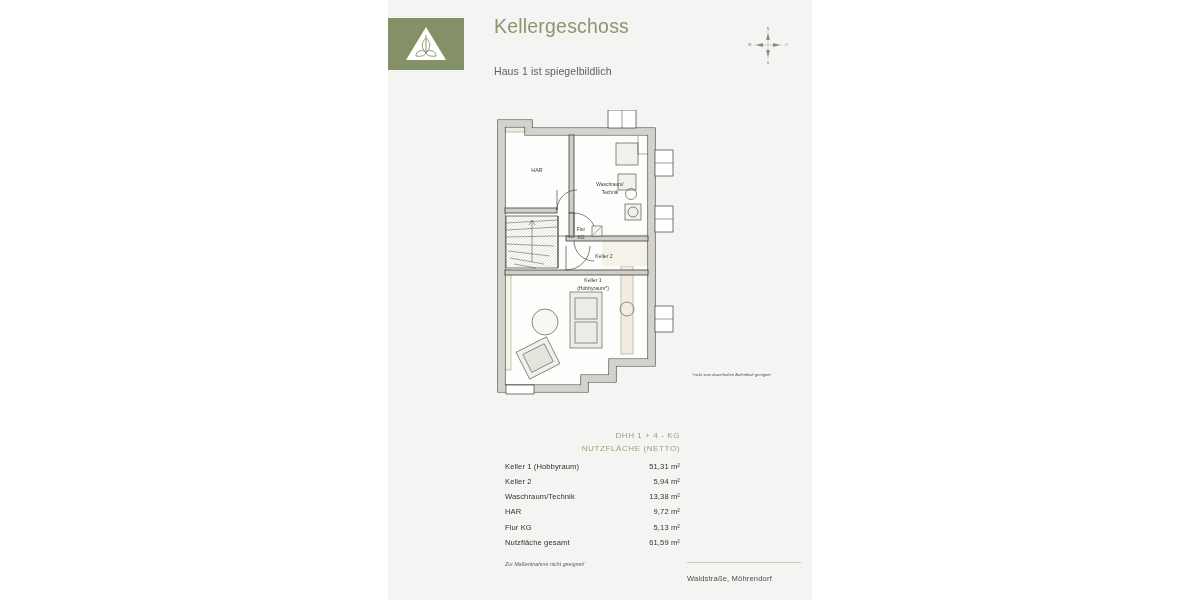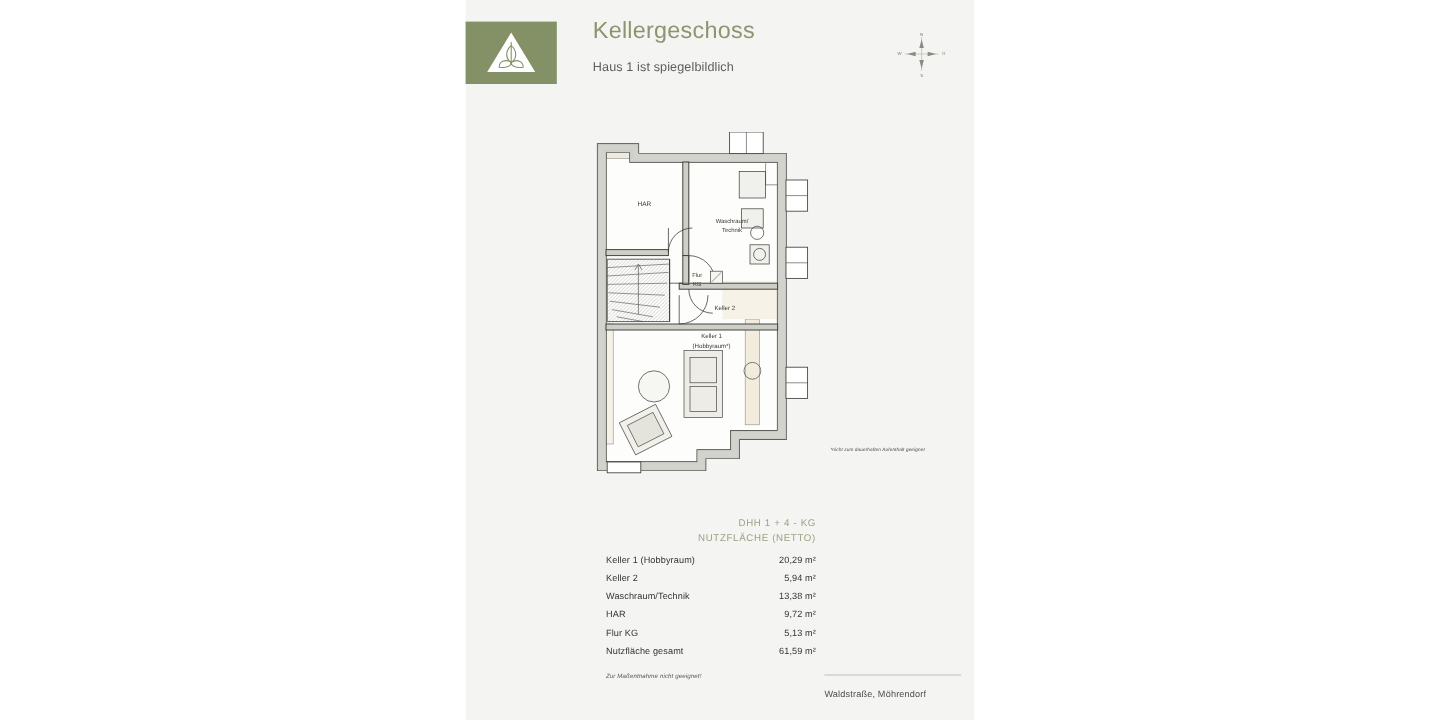--- a/index.html
+++ b/index.html
@@ -34,21 +34,21 @@
   #title-block { position: absolute; left: 106px; top: -3px; }
 
   #doc-title {
     font-size: 19.5px;
     font-weight: 400;
     color: #8c9570;
     letter-spacing: .2px;
     white-space: nowrap;
   }
   #doc-subtitle {
-    margin-top: 12px;
+    margin-top: 27px;
     font-size: 10.5px;
     color: #5e5e5c;
     letter-spacing: .1px;
     white-space: nowrap;
   }
 
   #compass { position: absolute; left: 358px; top: 5px; width: 44px; height: 44px; }
 
   
   #plan { position: absolute; left: 100px; top: 110px; width: 210px; height: 285px; }
@@ -313,21 +313,21 @@
 
   <div id="schedule">
 
     <div class="sched-head">DHH 1 + 4 - KG</div>
     <div class="sched-head">NUTZFLÄCHE (NETTO)</div>
 
     <div id="sched-rows">
 
       <div class="sched-row">
         <span class="label">Keller 1 (Hobbyraum)</span>
-        <span class="value">20,29 m²</span>
+        <span class="value">51,31 m²</span>
       </div>
 
       <div class="sched-row">
         <span class="label">Keller 2</span>
         <span class="value">5,94 m²</span>
       </div>
 
       <div class="sched-row">
         <span class="label">Waschraum/Technik</span>
         <span class="value">13,38 m²</span>

